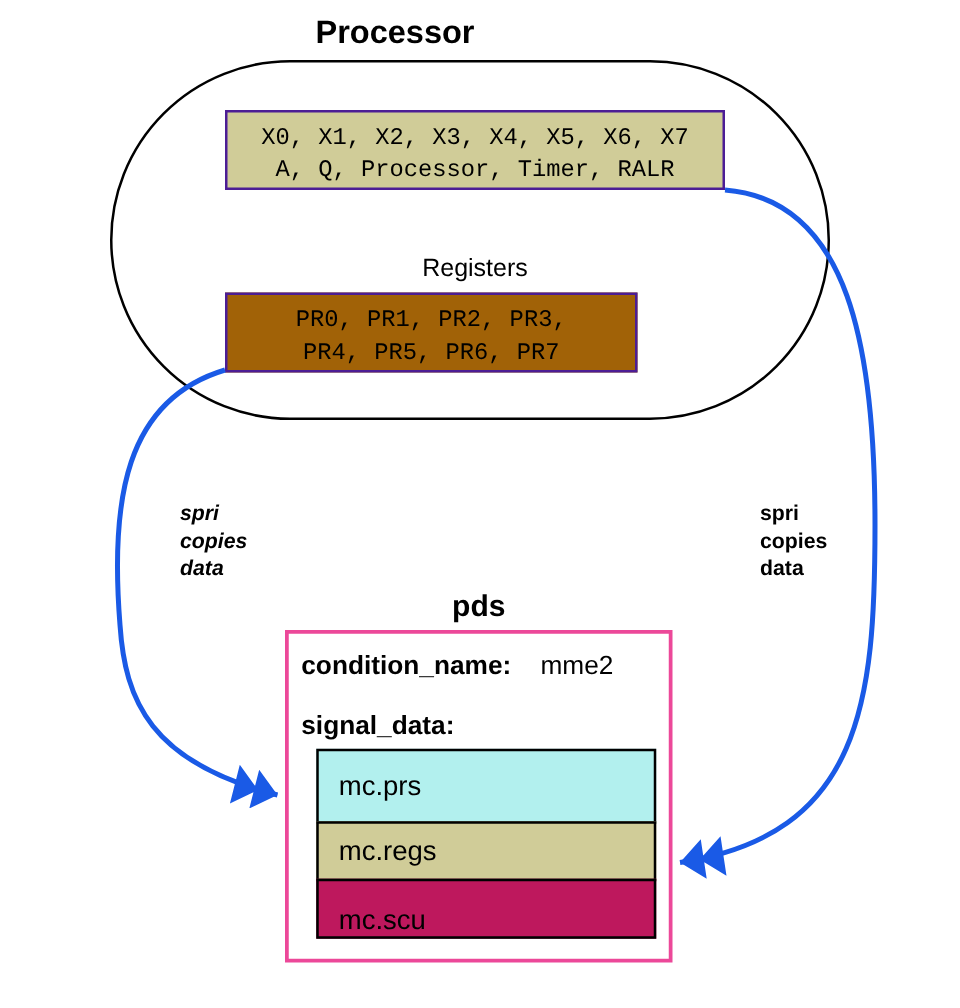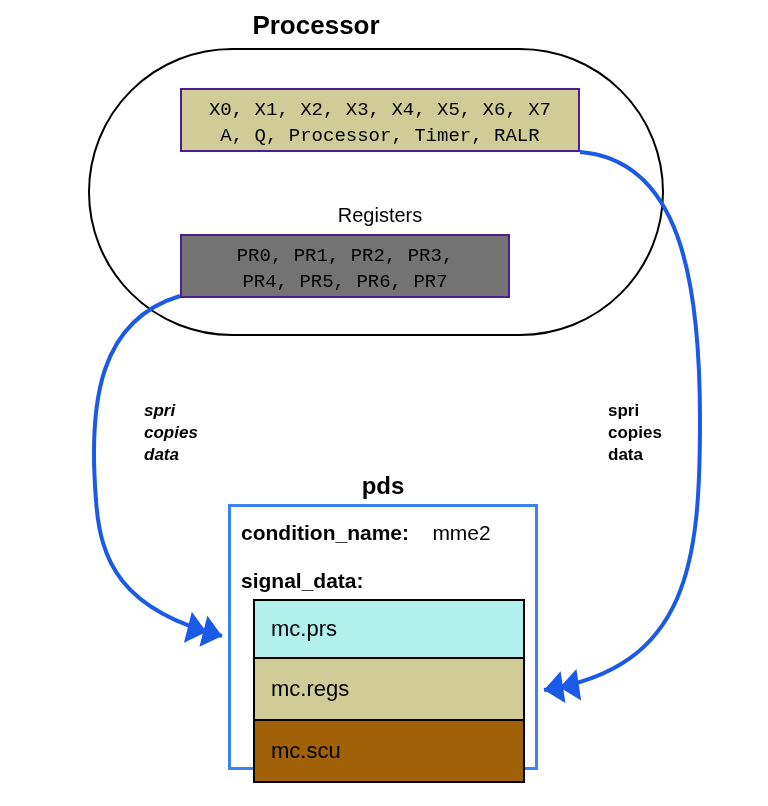--- a/index.html
+++ b/index.html
@@ -35,56 +35,56 @@
     position: absolute;
     border: 2px solid #4c1d95;
     box-sizing: border-box;
     font-family: Menlo, Consolas, "Courier New", monospace;
     font-size: 19px;
     line-height: 1.35;
     padding: 8px 10px;
     text-align: center;
   }
   .reg-registers { background: #d0cc98; }
-  .reg-pointers  { background: #737373; }
+  .reg-pointers  { background: #a16207; }
   .arrow-label {
     position: absolute;
     font-family: Helvetica, Arial, sans-serif;
     font-weight: bold;
     font-size: 17px;
     line-height: 1.3;
     text-align: left;
   }
   .pds-box {
     position: absolute;
-    border: 3px solid #3b82f6;
+    border: 3px solid #ec4899;
     box-sizing: border-box;
     background: #fff;
     padding: 14px 10px 10px 10px;
   }
   .pds-label { font-size: 21px; font-family: Helvetica, Arial, sans-serif; }
   .pds-field-name { font-weight: bold; }
   .seg-stack {
     margin-top: 6px;
     padding-left: 12px;
   }
   .seg {
-    height: 64px;
+    height: 48px;
     border: 2px solid #000;
     box-sizing: border-box;
     font-size: 22px;
     display: flex;
     align-items: center;
     padding-left: 16px;
     margin-top: -2px;
   }
   .seg.first { margin-top: 0; }
   .seg-prs  { background: #b2f0ee; height: 60px; }
   .seg-regs { background: #d0cc98; }
-  .seg-scu  { background: #a16207; }
+  .seg-scu  { background: #be185d; align-items: flex-end; }
   svg.arrows {
     position: absolute;
     left: 0; top: 0;
     width: 768px; height: 806px;
     pointer-events: none;
   }
 </style>
 </head>
 <body>
 

